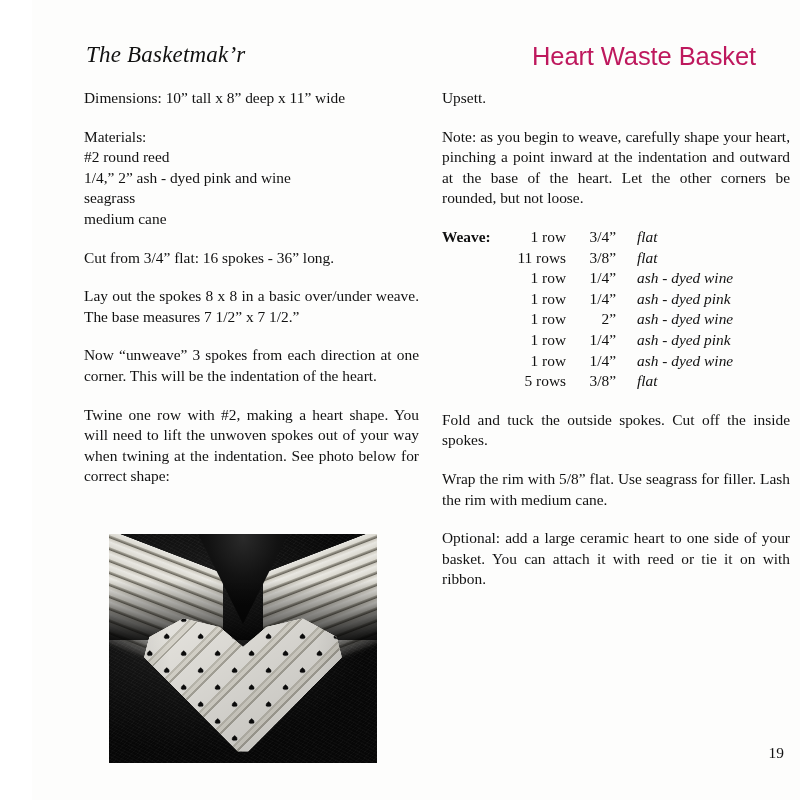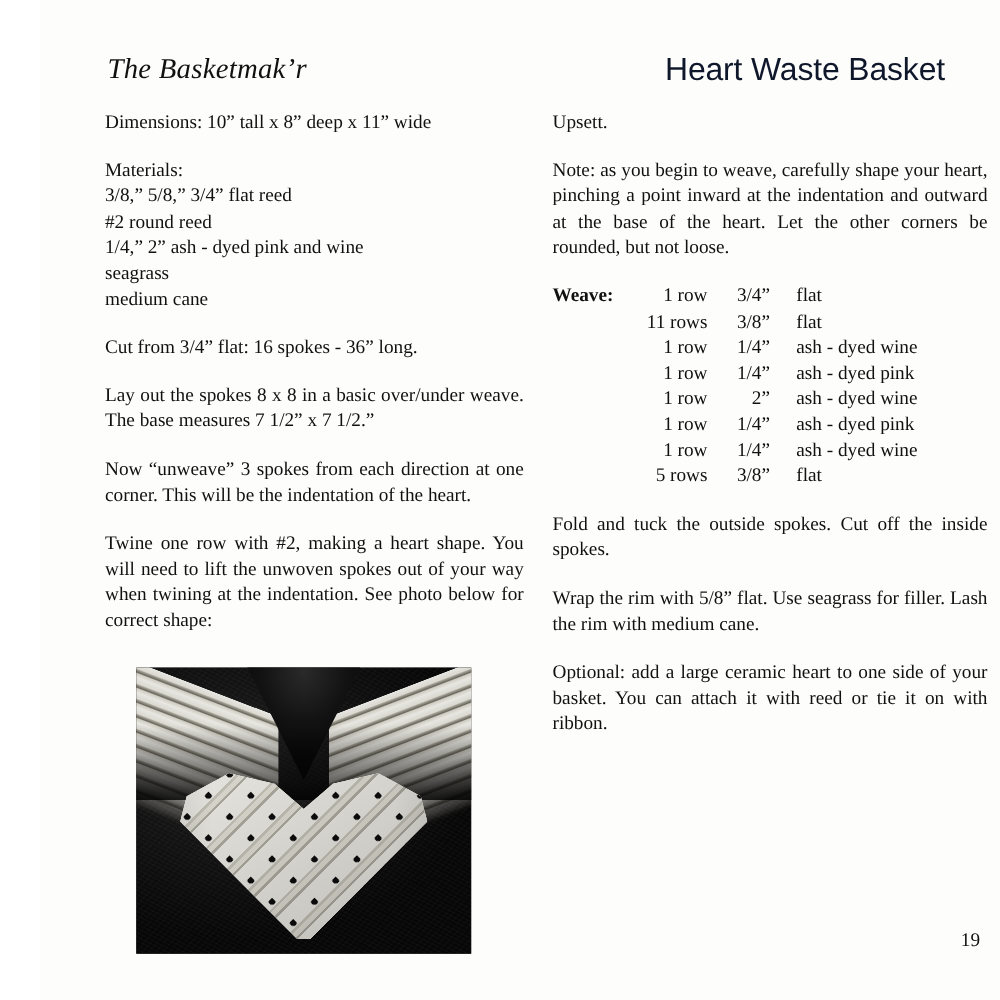--- a/index.html
+++ b/index.html
@@ -40,21 +40,21 @@
     color: #111;
     white-space: nowrap;
   }
   .title-right {
     position: absolute;
     left: 500px;
     top: 42px;
     font-family: "Liberation Sans", "DejaVu Sans", sans-serif;
     font-size: 25.5px;
     letter-spacing: -0.1px;
-    color: #0f172a;
+    color: #be185d;
     white-space: nowrap;
   }
 
   
   .para {
     font-size: 15.4px;
     line-height: 20.6px;
     margin: 0 0 18px 0;
     text-align: justify;
     text-justify: inter-word;
@@ -72,21 +72,21 @@
   
   .weave-block {
     font-size: 15.4px;
     line-height: 20.6px;
     margin: 0 0 18px 0;
   }
   .weave-row { display: flex; white-space: nowrap; }
   .weave-lead  { width: 62px; text-align: left; font-weight: bold; }
   .weave-count { width: 62px; text-align: right; padding-right: 6px; }
   .weave-size  { width: 44px; text-align: right; padding-right: 21px; }
-  .weave-rest  { text-align: center; }
+  .weave-rest  { text-align: center; font-style: italic; }
 
   
   .page-num {
     position: absolute;
     right: 48px;
     bottom: 38px;
     font-size: 15.4px;
     color: #111;
   }
 
@@ -237,21 +237,20 @@
   <div class="title-left">The Basketmak’r</div>
 
   <div class="title-right">Heart Waste Basket</div>
 
   <div class="col col-left" style="top:88px;">
 
     <p class="plain">Dimensions: 10” tall x 8” deep x 11” wide</p>
 
     <div class="plain">
       <span class="ln">Materials:</span>
-      <span class="ln">3/8,” 5/8,” 3/4” flat reed</span>
       <span class="ln">#2 round reed</span>
       <span class="ln">1/4,” 2” ash - dyed pink and wine</span>
       <span class="ln">seagrass</span>
       <span class="ln">medium cane</span>
     </div>
 
     <p class="plain">Cut from 3/4” flat: 16 spokes - 36” long.</p>
 
     <p class="para last-flat">Lay out the spokes 8 x 8 in a basic over/under weave.  The base measures 7 1/2” x 7 1/2.”</p>
 

